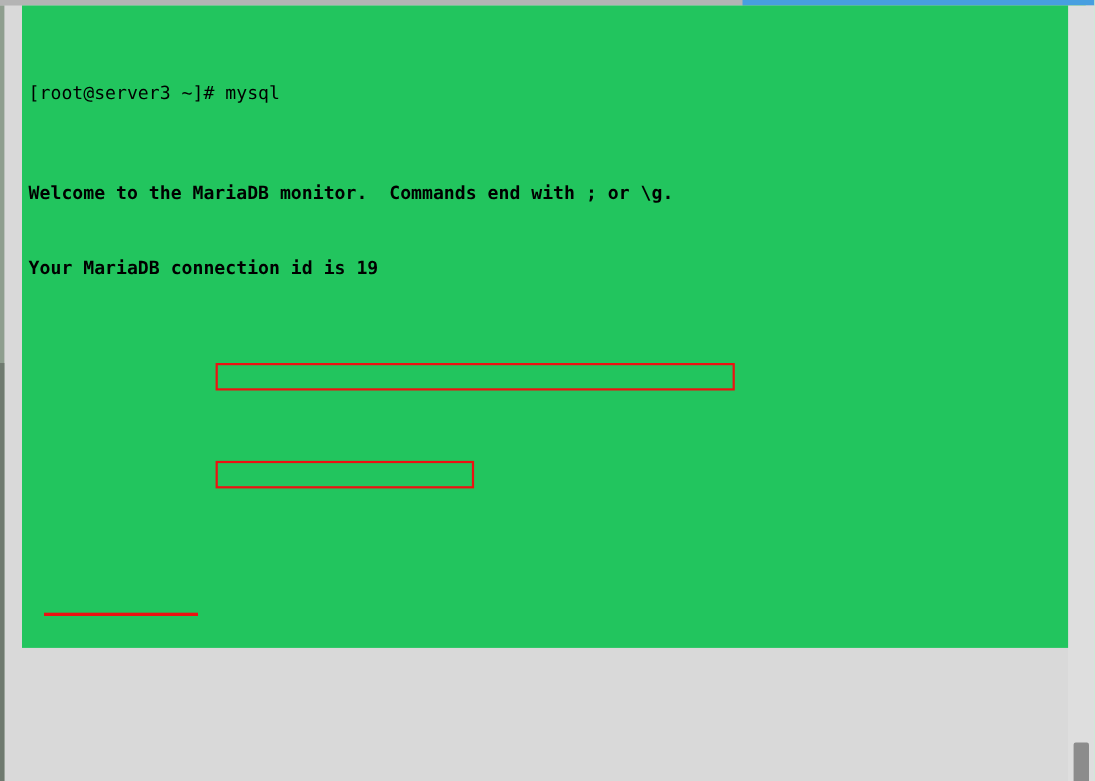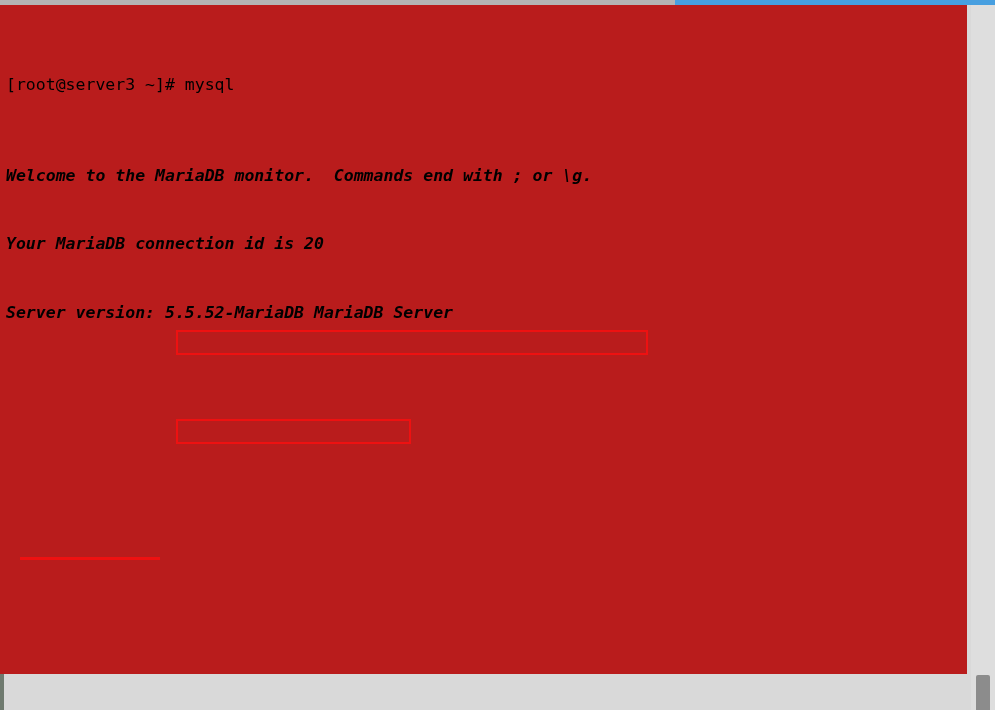--- a/index.html
+++ b/index.html
@@ -58,42 +58,42 @@
     top: 670px;
     width: 14px;
     height: 40px;
     background: #8c8c8c;
     border-radius: 2px;
   }
 
   
   #terminal {
     position: absolute;
-    left: 0; top: 5px;
+    left: 20px; top: 5px;
     width: 967px;
-    height: 669px;
-    background: #b91c1c;
+    height: 584px;
+    background: #22c55e;
     overflow: hidden;
   }
 
   #console {
     position: absolute;
     left: 6px;
     top: 0px;
     font-size: 16.5px;
     line-height: 22.85px;
     color: #000000;
     white-space: pre;
     letter-spacing: 0px;
   }
   .ln {
     height: 22.85px;
     white-space: pre;
   }
-  .bold { font-weight: bold; font-style: italic; }
+  .bold { font-weight: bold; }
   .reg  { font-weight: normal; }
 
   
   .redbox {
     position: absolute;
     border: 2px solid #ee1111;
     box-sizing: border-box;
     pointer-events: none;
   }
   #box-update {
@@ -128,22 +128,21 @@
 
   <div id="left-edge"></div>
   <div id="left-edge-dark"></div>
 
   <div id="terminal">
     <div id="console">
 
       <div class="ln reg">[root@server3 ~]# mysql</div>
 
       <div class="ln bold">Welcome to the MariaDB monitor.  Commands end with ; or \g.</div>
-      <div class="ln bold">Your MariaDB connection id is 20</div>
-      <div class="ln bold">Server version: 5.5.52-MariaDB MariaDB Server</div>
+      <div class="ln bold">Your MariaDB connection id is 19</div>
       <div class="ln bold"></div>
       <div class="ln bold"></div>
 
       <div class="ln reg"> </div>
 
       
       
       
       
 

